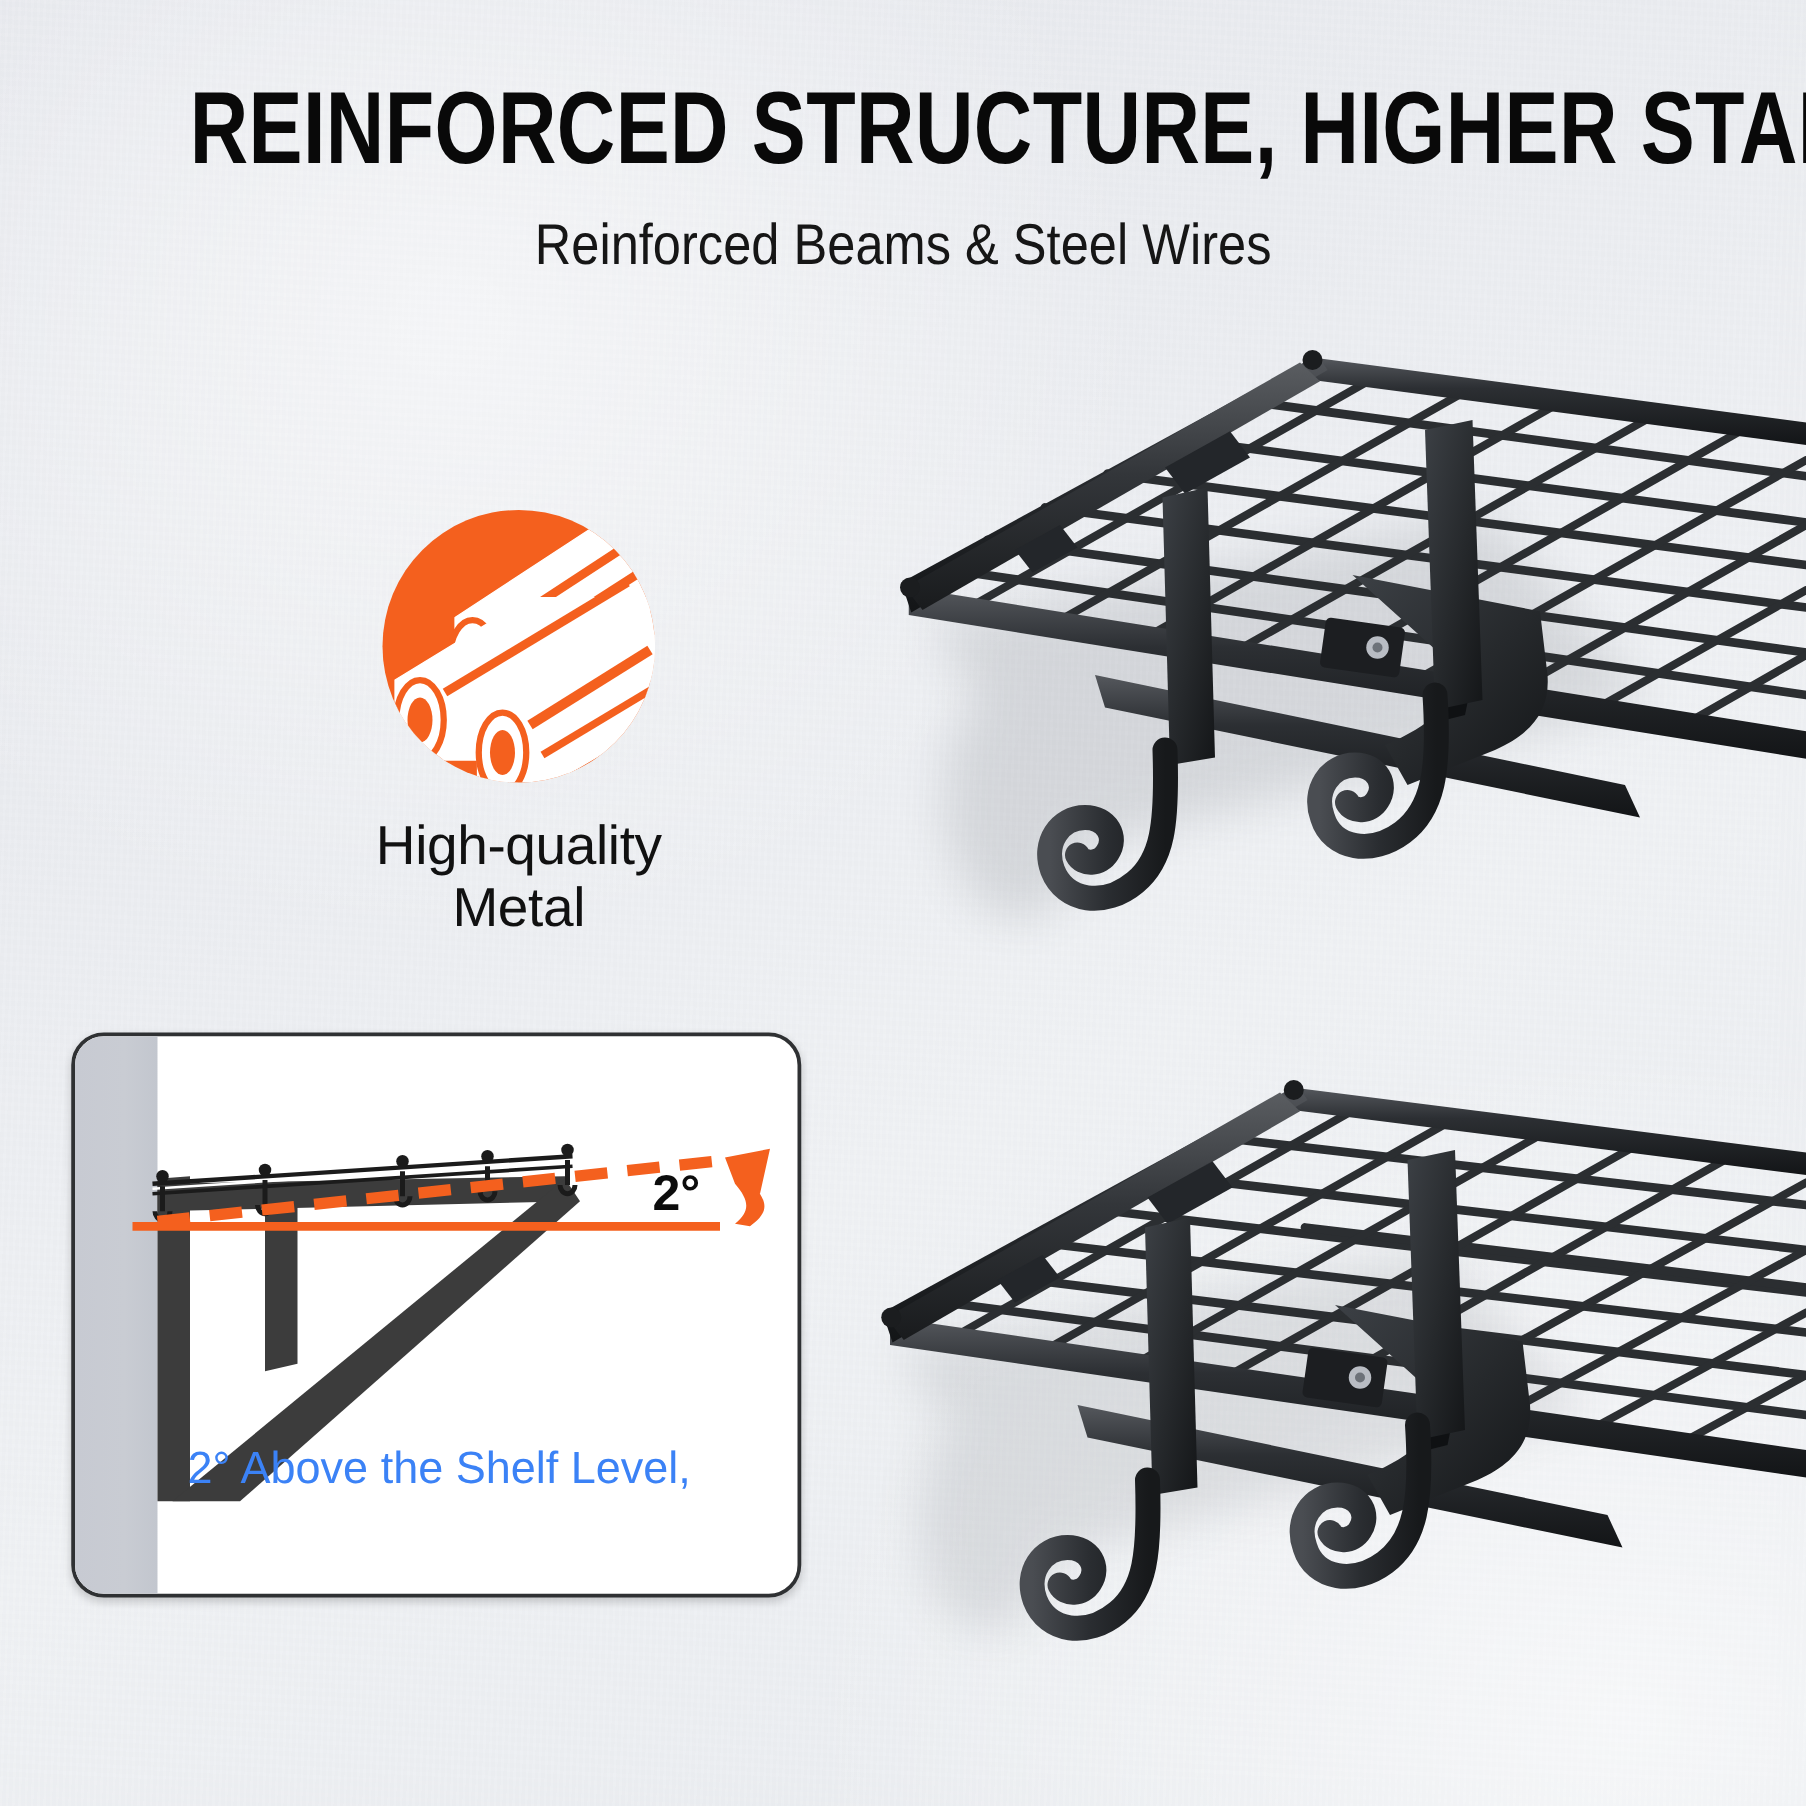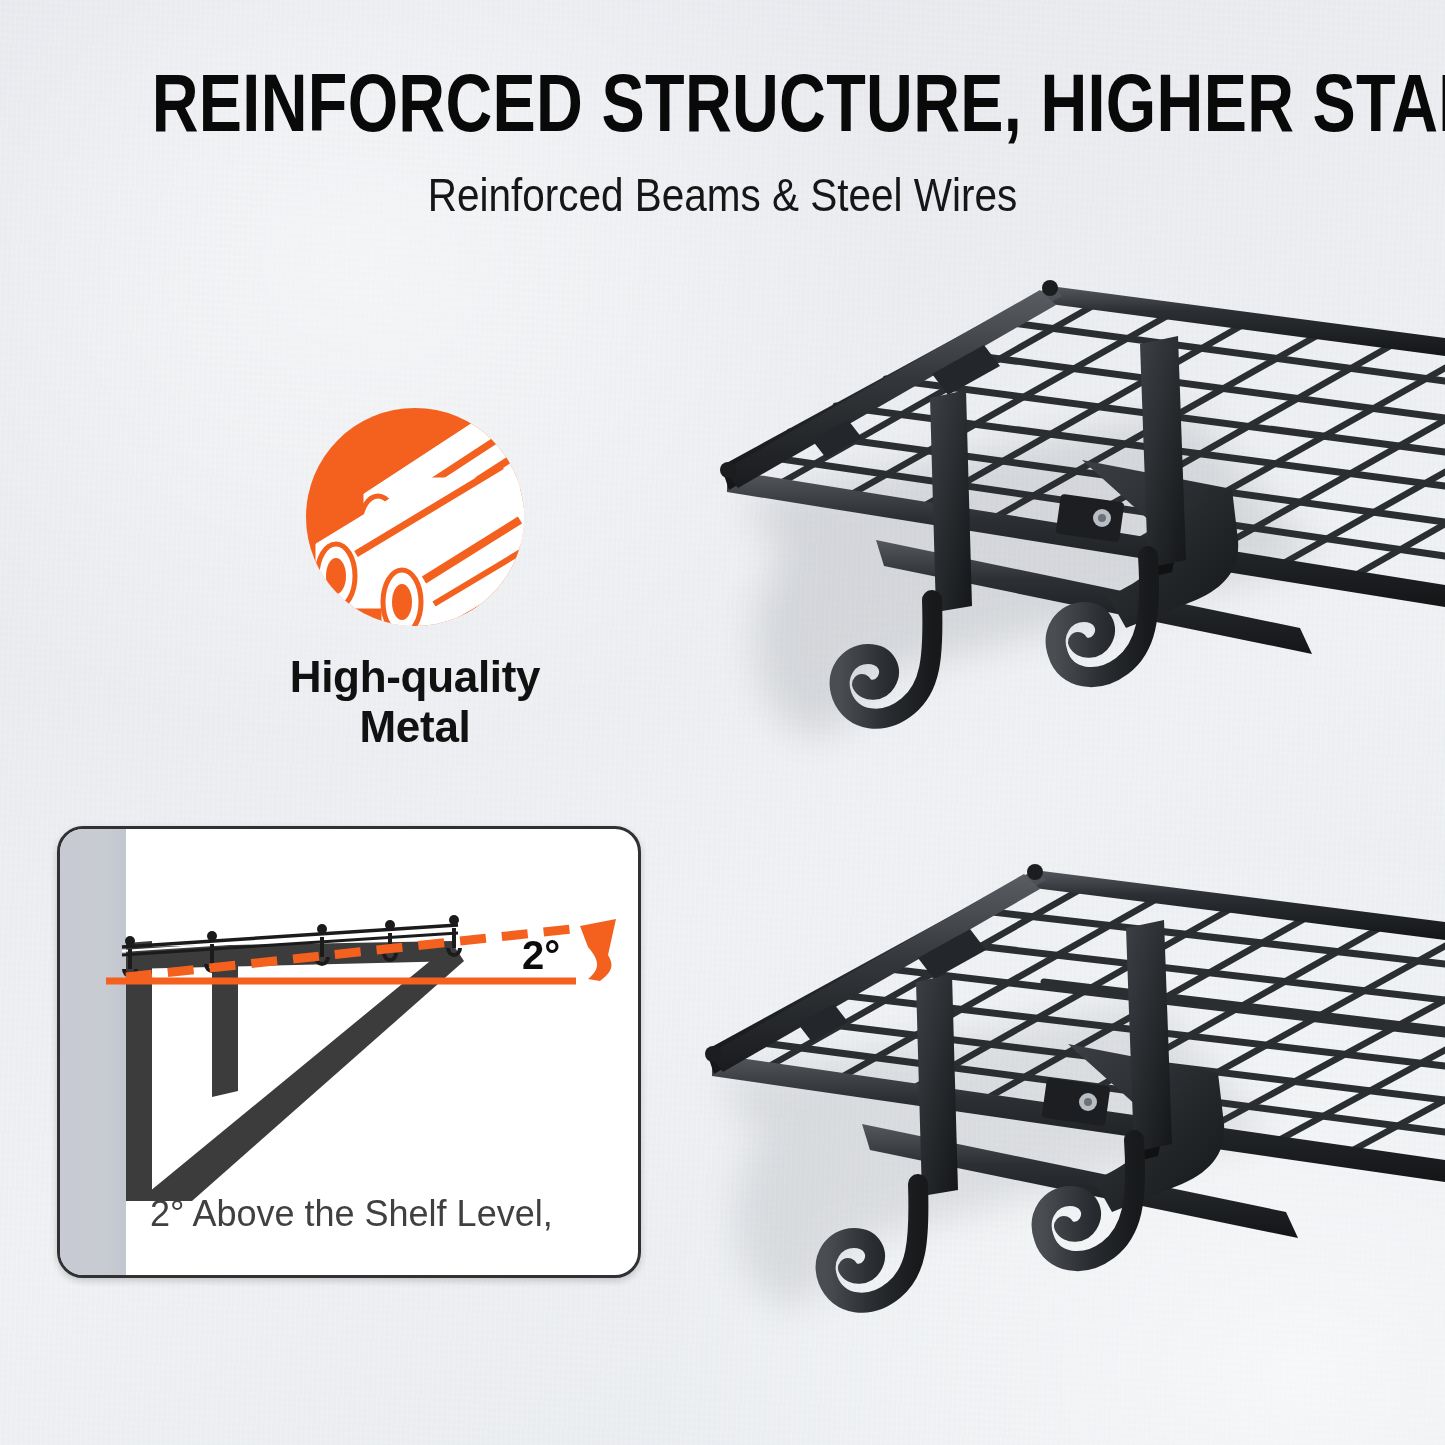--- a/index.html
+++ b/index.html
@@ -45,41 +45,41 @@
   }
 
   
   .badge-wrap{position:absolute;left:250px;top:408px;width:330px;}
   .badge-circle{
     position:relative;width:218px;height:218px;margin:0 auto;
     border-radius:50%;background:#f4601e;overflow:hidden;
   }
   .badge-circle svg{position:absolute;left:0;top:0;}
   .badge-label{
-    margin-top:26px;text-align:center;font-size:44px;font-weight:700;
+    margin-top:26px;text-align:center;font-size:44px;font-weight:400;
     color:#111;letter-spacing:-.3px;
   }
 
   
   .shelf-svg{position:absolute;left:0;top:0;pointer-events:none;}
 
   
   .inset{
     position:absolute;left:57px;top:826px;width:578px;height:446px;
     border:3px solid #2f3133;border-radius:26px;background:#fff;
     overflow:hidden;box-shadow:0 3px 7px rgba(0,0,0,.18);
   }
   .inset-wall{
     position:absolute;left:0;top:0;width:66px;height:100%;
     background:linear-gradient(90deg,#c7cad2 0%,#c9ccd3 60%,#c2c6ce 100%);
   }
   .inset-svg{position:absolute;left:0;top:0;}
   .inset-caption{
     position:absolute;left:90px;top:322px;width:470px;
-    font-size:36px;line-height:1.28;color:#404040;font-weight:400;margin-top:40px;
+    font-size:36px;line-height:1.28;color:#3b82f6;font-weight:400;
   }
 </style>
 </head>
 <body>
 
 <div id="stage">
 
   <div class="wall"></div>
   <div class="wall-tex"></div>
 

